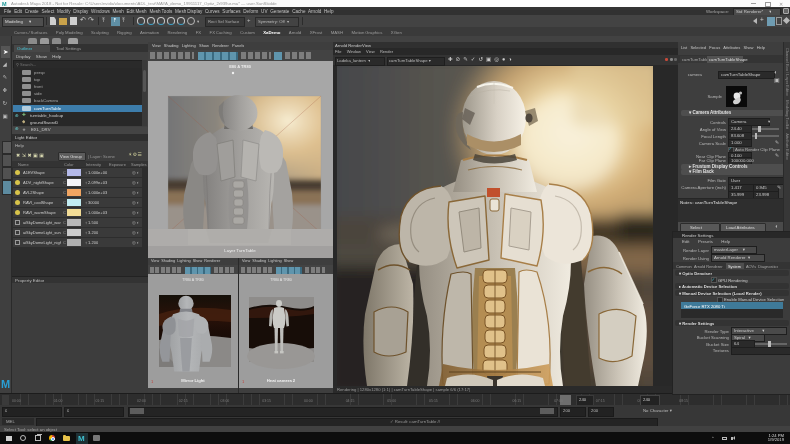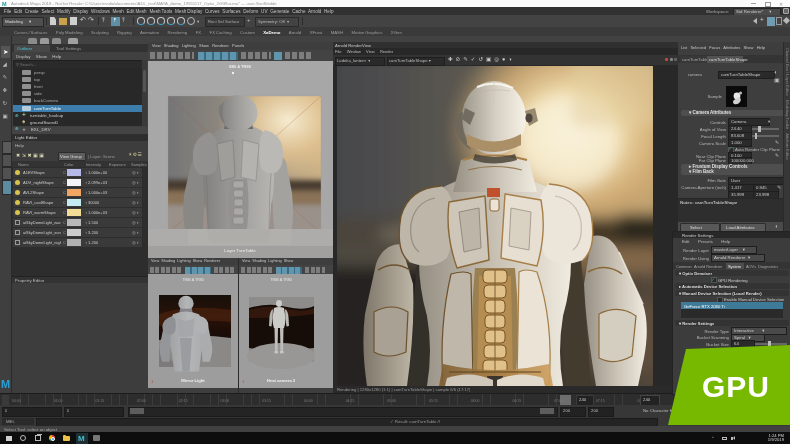--- a/index.html
+++ b/index.html
@@ -679,26 +679,20 @@
 
   <div class="a" style="left:0;top:417px;width:790px;height:9px;background:#373737;"></div>
   <div class="a" style="left:2px;top:418px;width:32px;height:7px;background:#2a2a2a;"></div>
   <div class="a tx" style="left:6px;top:419px;font-size:4.3px;color:#aaa;">MEL</div>
   <div class="a" style="left:36px;top:418px;width:620px;height:7px;background:#242424;border:1px solid #1b1b1b;"></div>
   <div class="a tx" style="left:390px;top:419px;font-size:4.3px;color:#9a9a9a;">✓ Result: camTurnTable //</div>
 
   <div class="a" style="left:0;top:426px;width:790px;height:6px;background:#414141;"></div>
   <div class="a tx" style="left:4px;top:426.5px;font-size:4.3px;color:#aaa;">Select Tool: select an object</div>
 
-  <div class="a" style="left:650px;top:340px;width:140px;height:90px;z-index:50;">
-    <svg width="140" height="90" viewBox="0 0 140 90">
-      <polygon points="36,9 140,5 140,85 18,85" fill="#76b900"></polygon>
-      <text x="86" y="57" font-family="Liberation Sans,sans-serif" font-size="30" font-weight="900" fill="#ffffff" text-anchor="middle" letter-spacing="1">GPU</text>
-    </svg>
-  </div>
 
   <div id="taskbar" class="a" style="left:0;top:432px;width:790px;height:12px;background:#0d0d0d;z-index:60;">
 
     <div class="a" style="left:6px;top:3.5px;width:2.6px;height:2.6px;background:#cfcfcf;"></div>
     <div class="a" style="left:9px;top:3.5px;width:2.6px;height:2.6px;background:#cfcfcf;"></div>
     <div class="a" style="left:6px;top:6.4px;width:2.6px;height:2.6px;background:#cfcfcf;"></div>
     <div class="a" style="left:9px;top:6.4px;width:2.6px;height:2.6px;background:#cfcfcf;"></div>
 
     <div class="a" style="left:20px;top:3px;width:6px;height:6px;border-radius:50%;border:1px solid #bbb;box-sizing:border-box;"></div>
 

